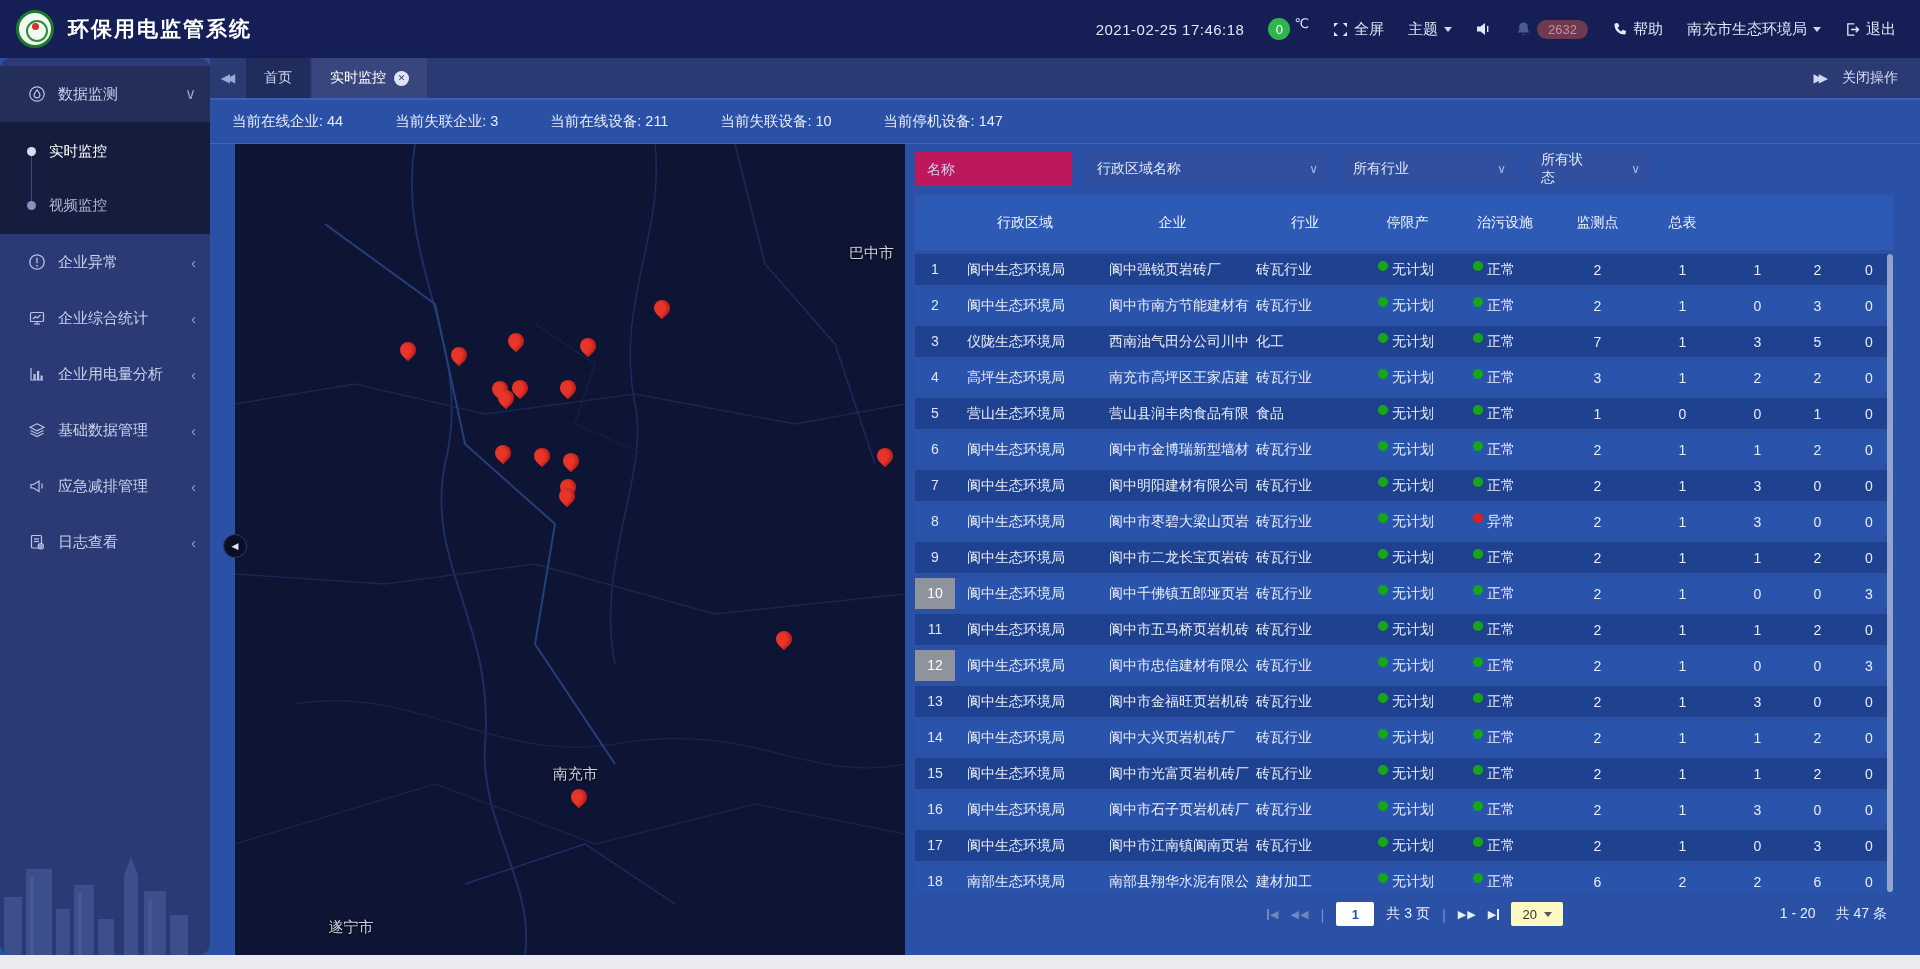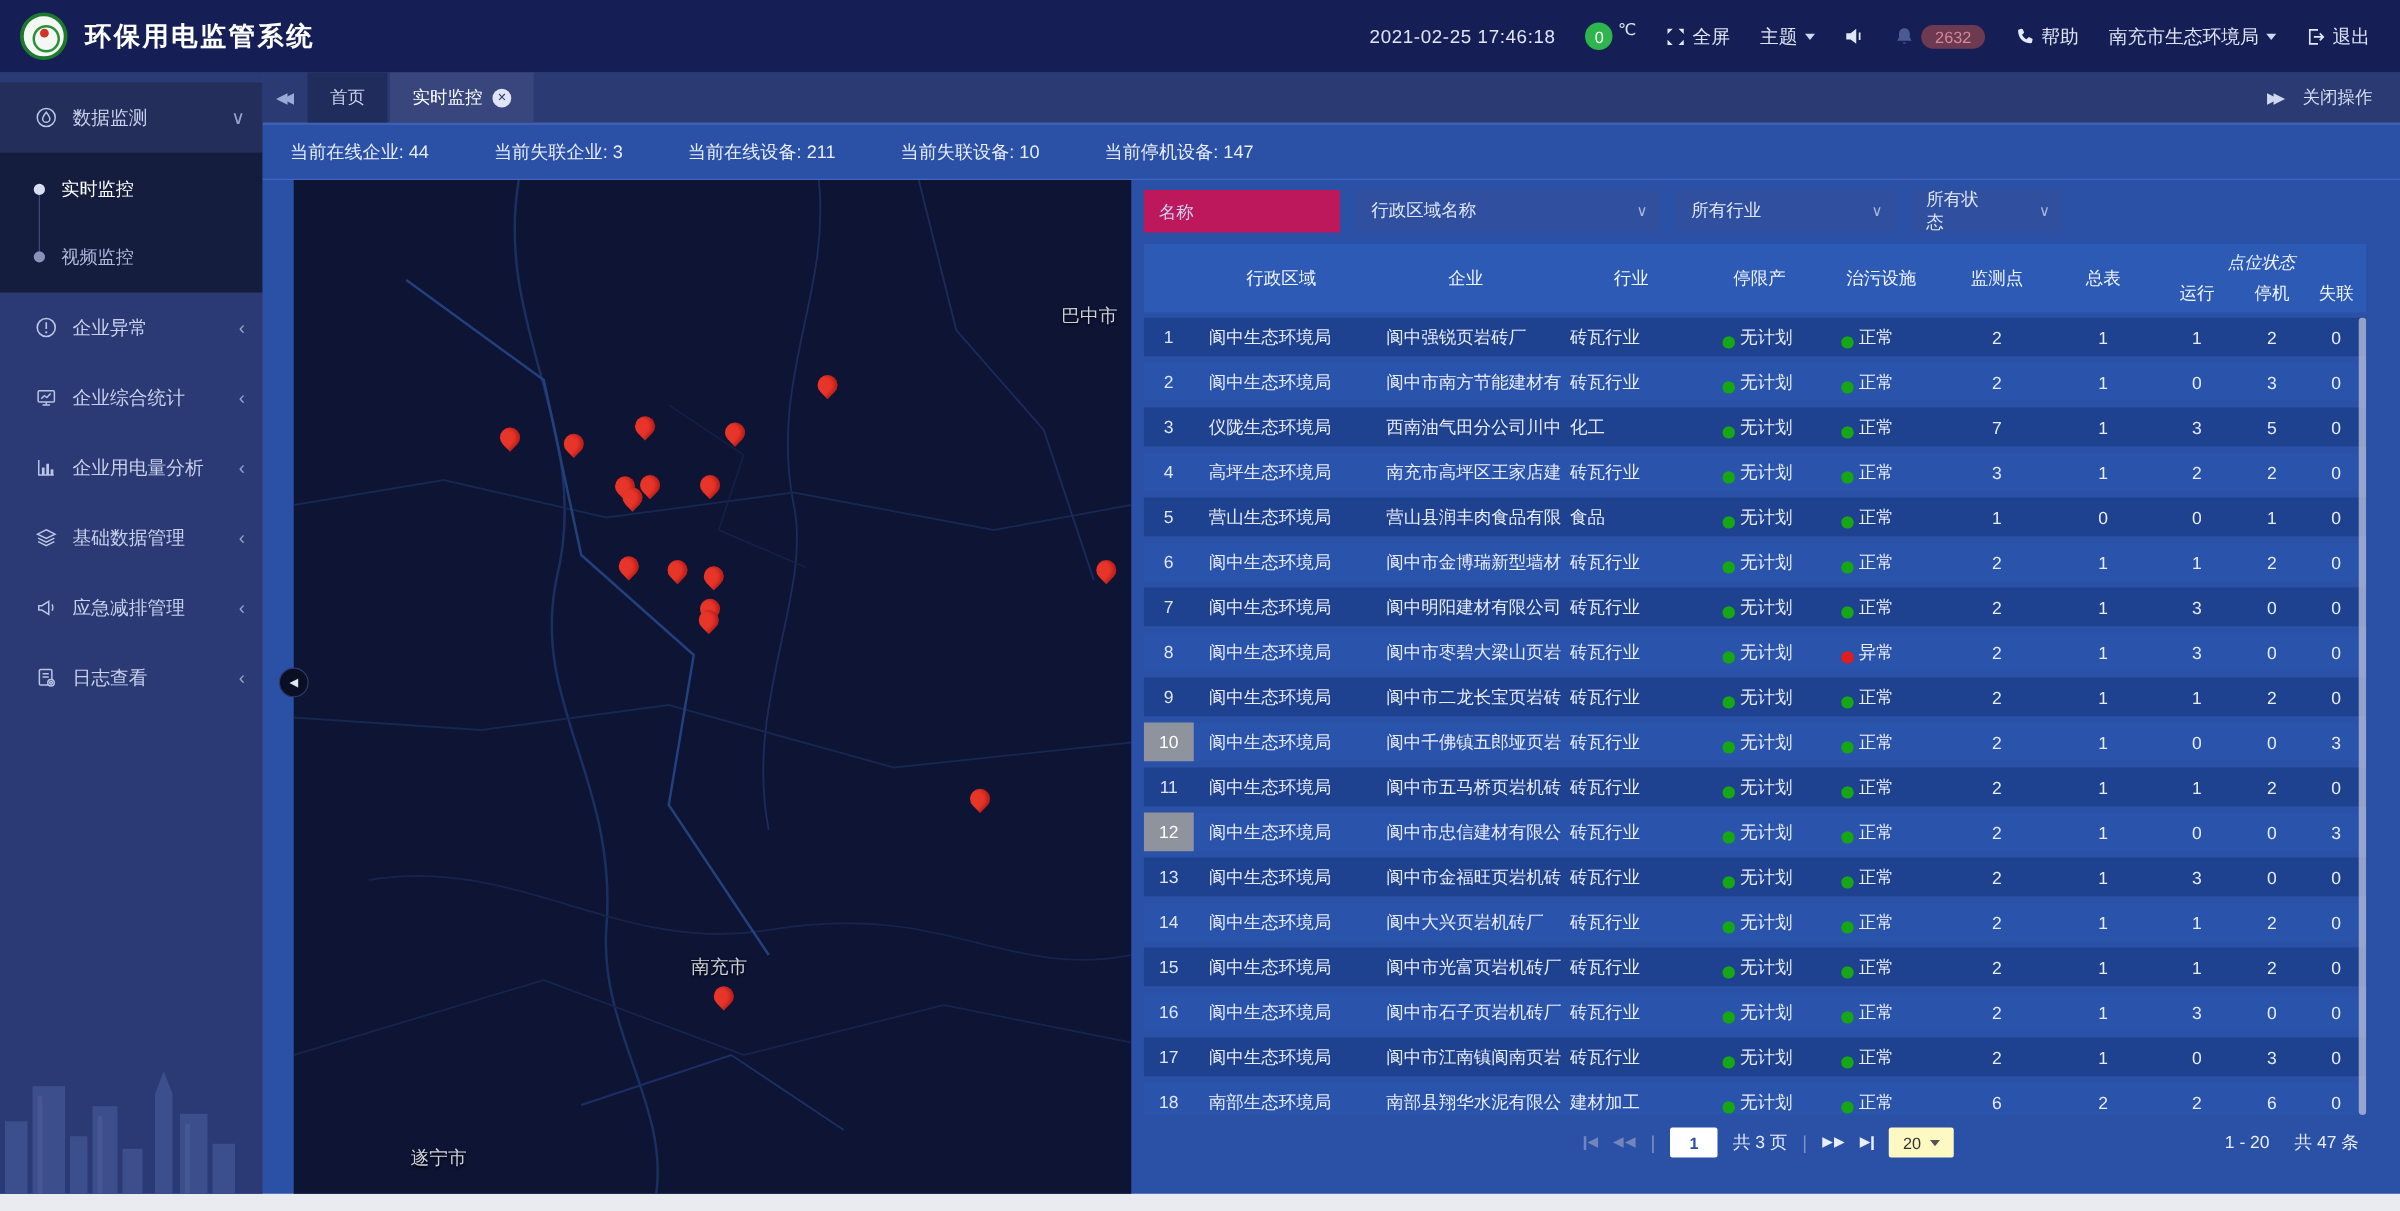--- a/index.html
+++ b/index.html
@@ -20,21 +20,21 @@
   .h-temp { display:flex; align-items:flex-start; gap:4px; }
   .temp-badge { width:22px; height:22px; border-radius:50%; color:#fff; font-size:13px; display:flex;
           align-items:center; justify-content:center; }
   .temp-unit { font-size:13px; margin-top:-2px; }
   .h-item { display:flex; align-items:center; gap:6px; cursor:pointer; white-space:nowrap; }
   .caret { width:0; height:0; border:4px solid transparent; border-top:5px solid #cfd8f0; margin-top:5px; }
   .badge { background:#6e3a52; color:#d2899a; border-radius:10px; padding:2px 11px; font-size:13px; }
 
   
   .shell { display:flex; height:897px; }
-  .sidebar { width:210px; background:#2b3a74; position:relative; flex:none; overflow:hidden; }
+  .sidebar { width:210px; background:#2b3a74; position:relative; flex:none; overflow:hidden;border-radius:11px; }
   .side-nav { padding-top:8px; }
   .side-group { height:56px; display:flex; align-items:center; padding:0 14px 0 28px; color:#c9d1ec;
           font-size:15px; cursor:pointer; }
   .side-group.expanded { background:#232e5b; }
   .side-icon { width:18px; height:18px; margin-right:12px; flex:none; display:flex; }
   .side-chev { margin-left:auto; color:#97a3cc; font-size:15px; }
   .side-sub { background:#151d3f; position:relative; padding:2px 0; }
   .side-sub::before { content:''; position:absolute; left:31px; top:28px; bottom:28px; width:1px; background:#3c4880; }
   .side-sub-item { height:54px; display:flex; align-items:center; padding-left:49px; color:#aeb9da;
           font-size:14.5px; cursor:pointer; position:relative; }
@@ -98,21 +98,21 @@
   .t-body { margin-top:4px; height:638px; overflow:hidden; position:relative; }
   .t-row { height:31px; margin-bottom:5px; align-items:center; cursor:pointer; }
   .t-row.dark { background:#1e4190; }
   .t-row.light { background:#2a53ab; }
   .td { font-size:14px; color:#e8edfa; overflow:hidden; white-space:nowrap; }
   .td-no { text-align:center; height:31px; line-height:31px; color:#dfe6f5; }
   .td-no.gray { background:#8e939e; color:#ffffff; }
   .td-region { padding-left:12px; }
   .td-company { padding-left:14px; }
   .td-industry { padding-left:6px; }
-  .td-status { padding-left:18px; display:flex; align-items:flex-end; }
+  .td-status { padding-left:18px; display:flex; align-items:flex-start; }
   .dot { display:inline-block; width:10px; height:10px; border-radius:50%; margin-right:4px; flex:none; }
   .td-num { text-align:center; }
   .t-scroll { position:absolute; right:0; top:0; width:6px; height:100%; background:#a9b4d4; border-radius:3px;
           opacity:.85; cursor:pointer; }
 
   .pagination { margin-top:6px; height:32px; display:flex; align-items:center; color:#e8edfa; font-size:14px; }
   .pg-group { margin-left:352px; display:flex; align-items:center; gap:12px; }
   .pg-btn { display:inline-flex; align-items:center; cursor:pointer; color:#e9eefb; gap:1px; }
   .pg-btn.disabled { color:#7386bb; }
   .tri { font-style:normal; font-size:11px; line-height:1; }
@@ -380,28 +380,20 @@
 
         <div class="t-head">
           <div class="th"></div>
           <div class="th">行政区域</div>
           <div class="th">企业</div>
           <div class="th">行业</div>
           <div class="th">停限产</div>
           <div class="th">治污设施</div>
           <div class="th">监测点</div>
           <div class="th">总表</div>
-          <div class="th-group">
-            <div class="th-group-label">点位状态</div>
-            <div class="th-group-cols">
-              <div class="th">运行</div>
-              <div class="th">停机</div>
-              <div class="th">失联</div>
-            </div>
-          </div>
         </div>
 
         <div class="t-body" id="t-body">
           <div class="t-scroll"></div>
         <div class="t-row dark">
               <div class="td td-no">1</div>
               <div class="td td-region">阆中生态环境局</div>
               <div class="td td-company">阆中强锐页岩砖厂</div>
               <div class="td td-industry">砖瓦行业</div>
               <div class="td td-status">

